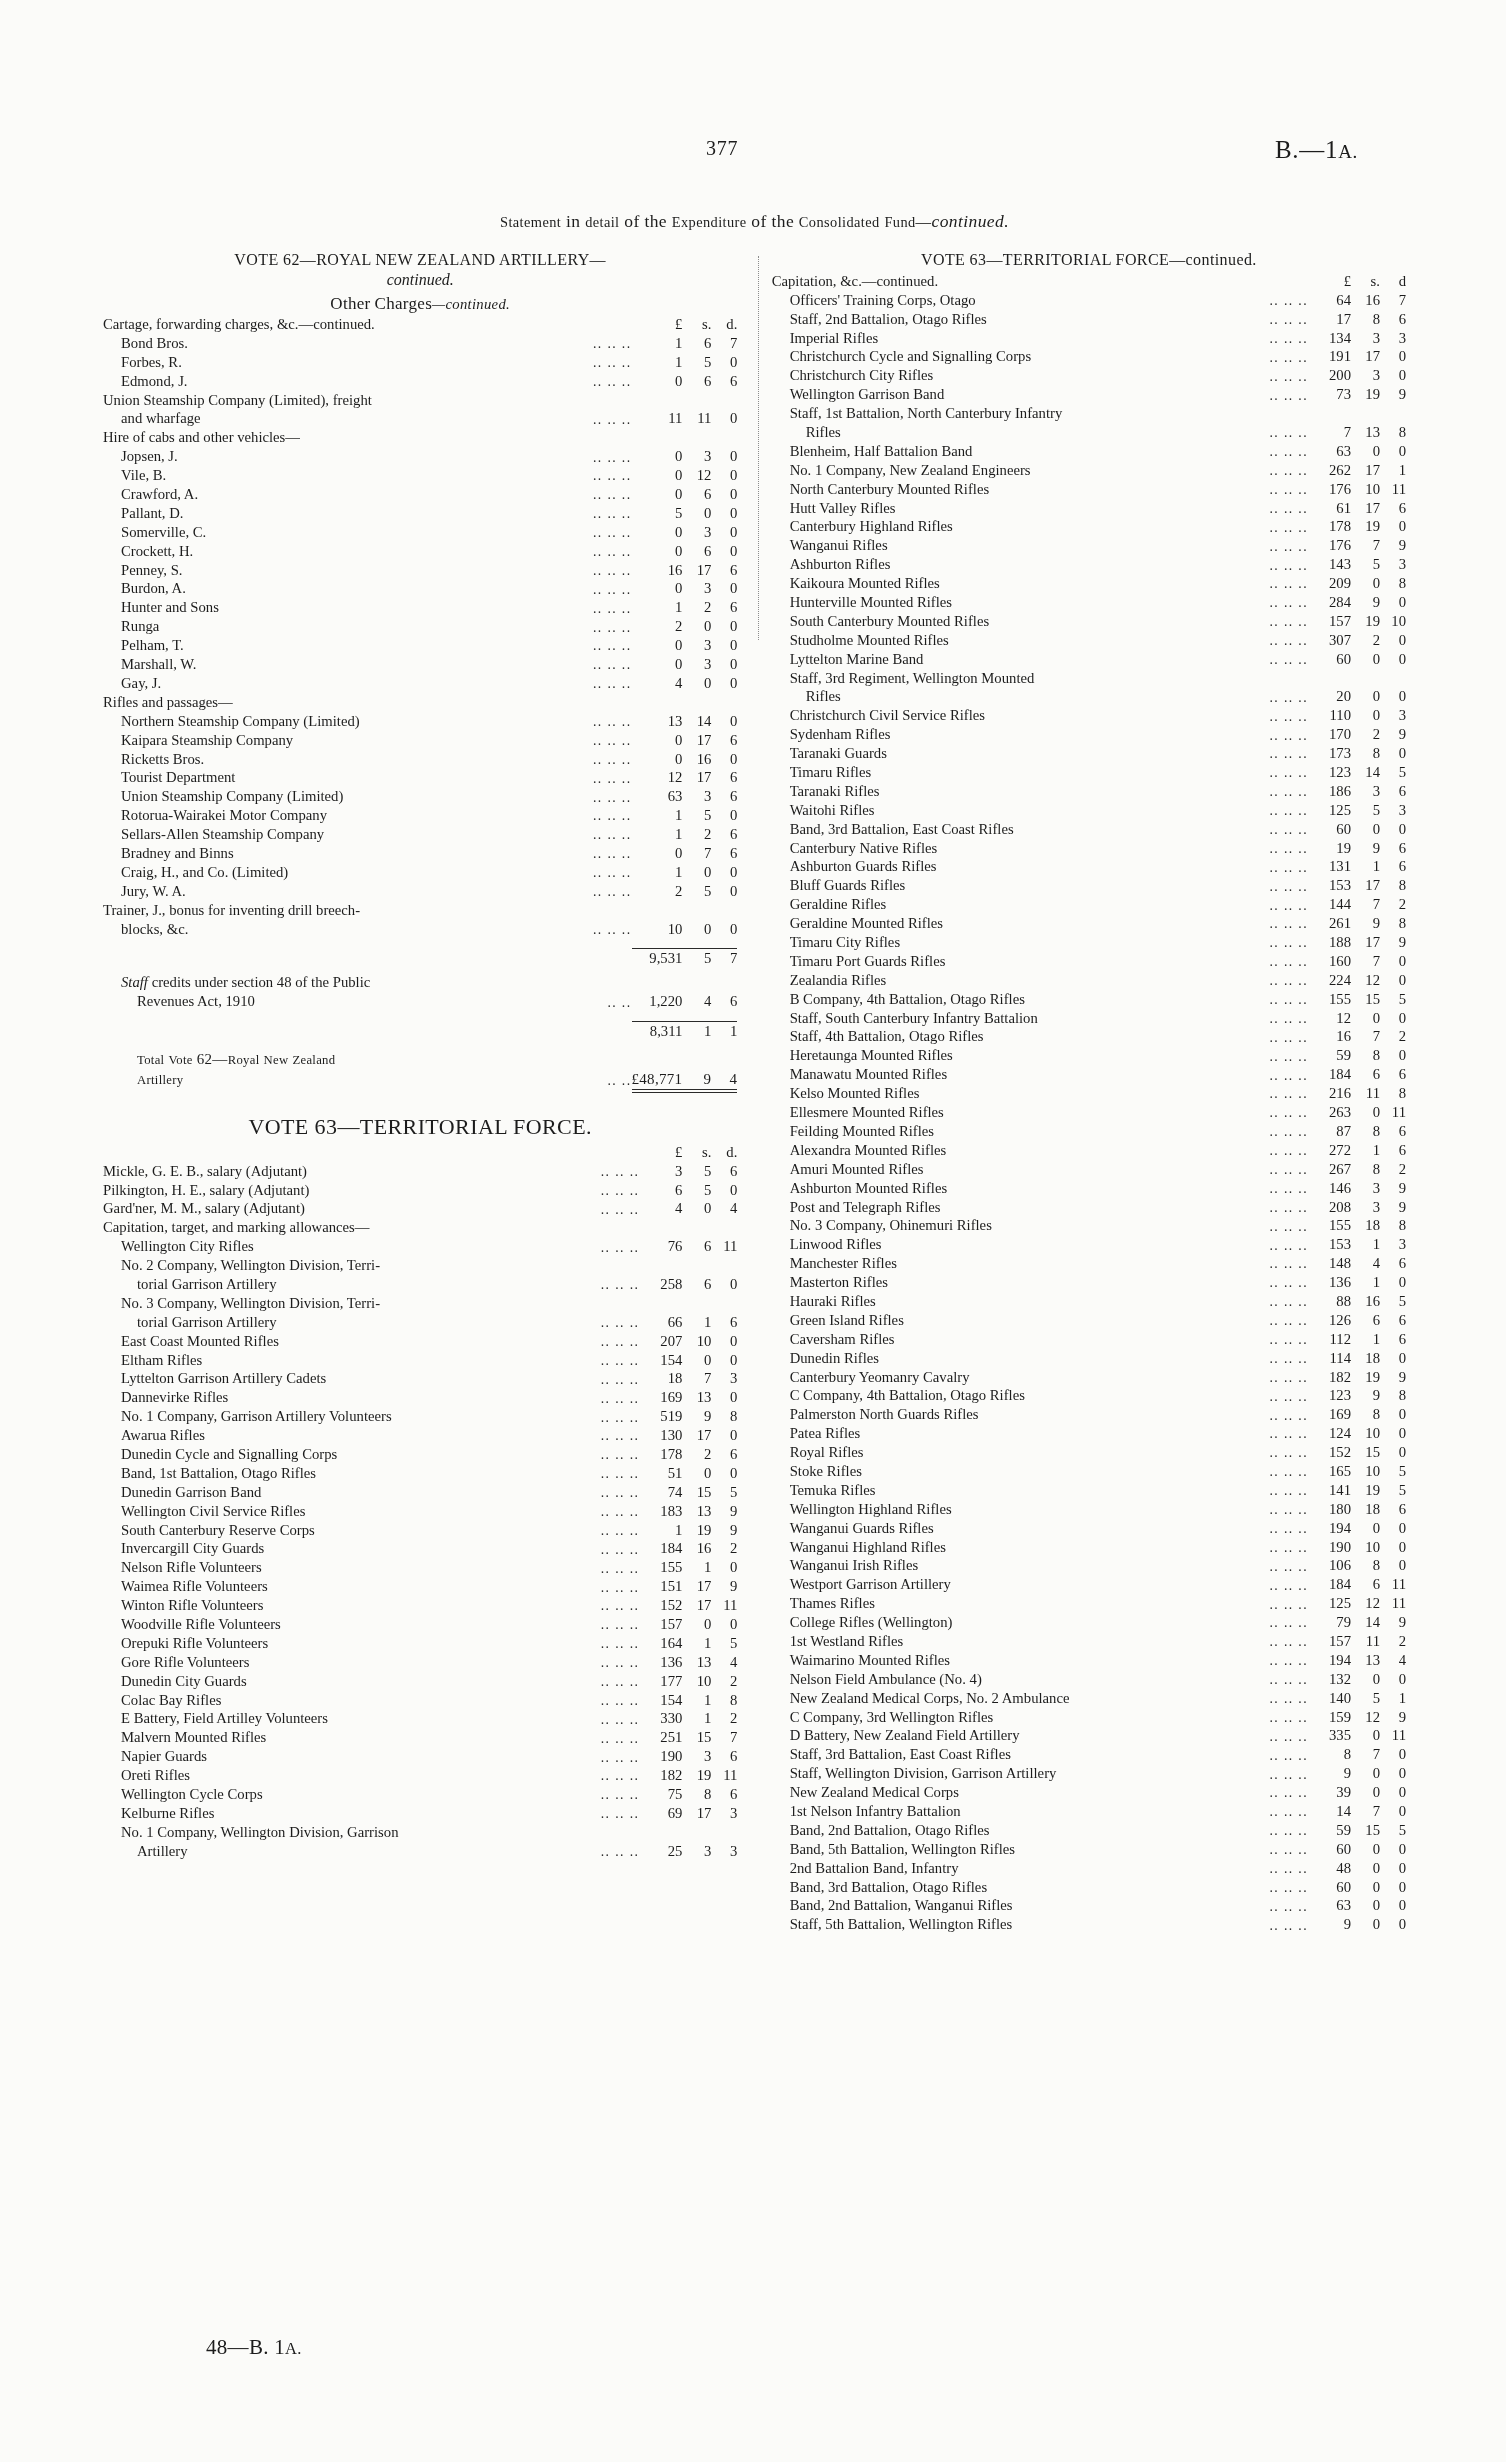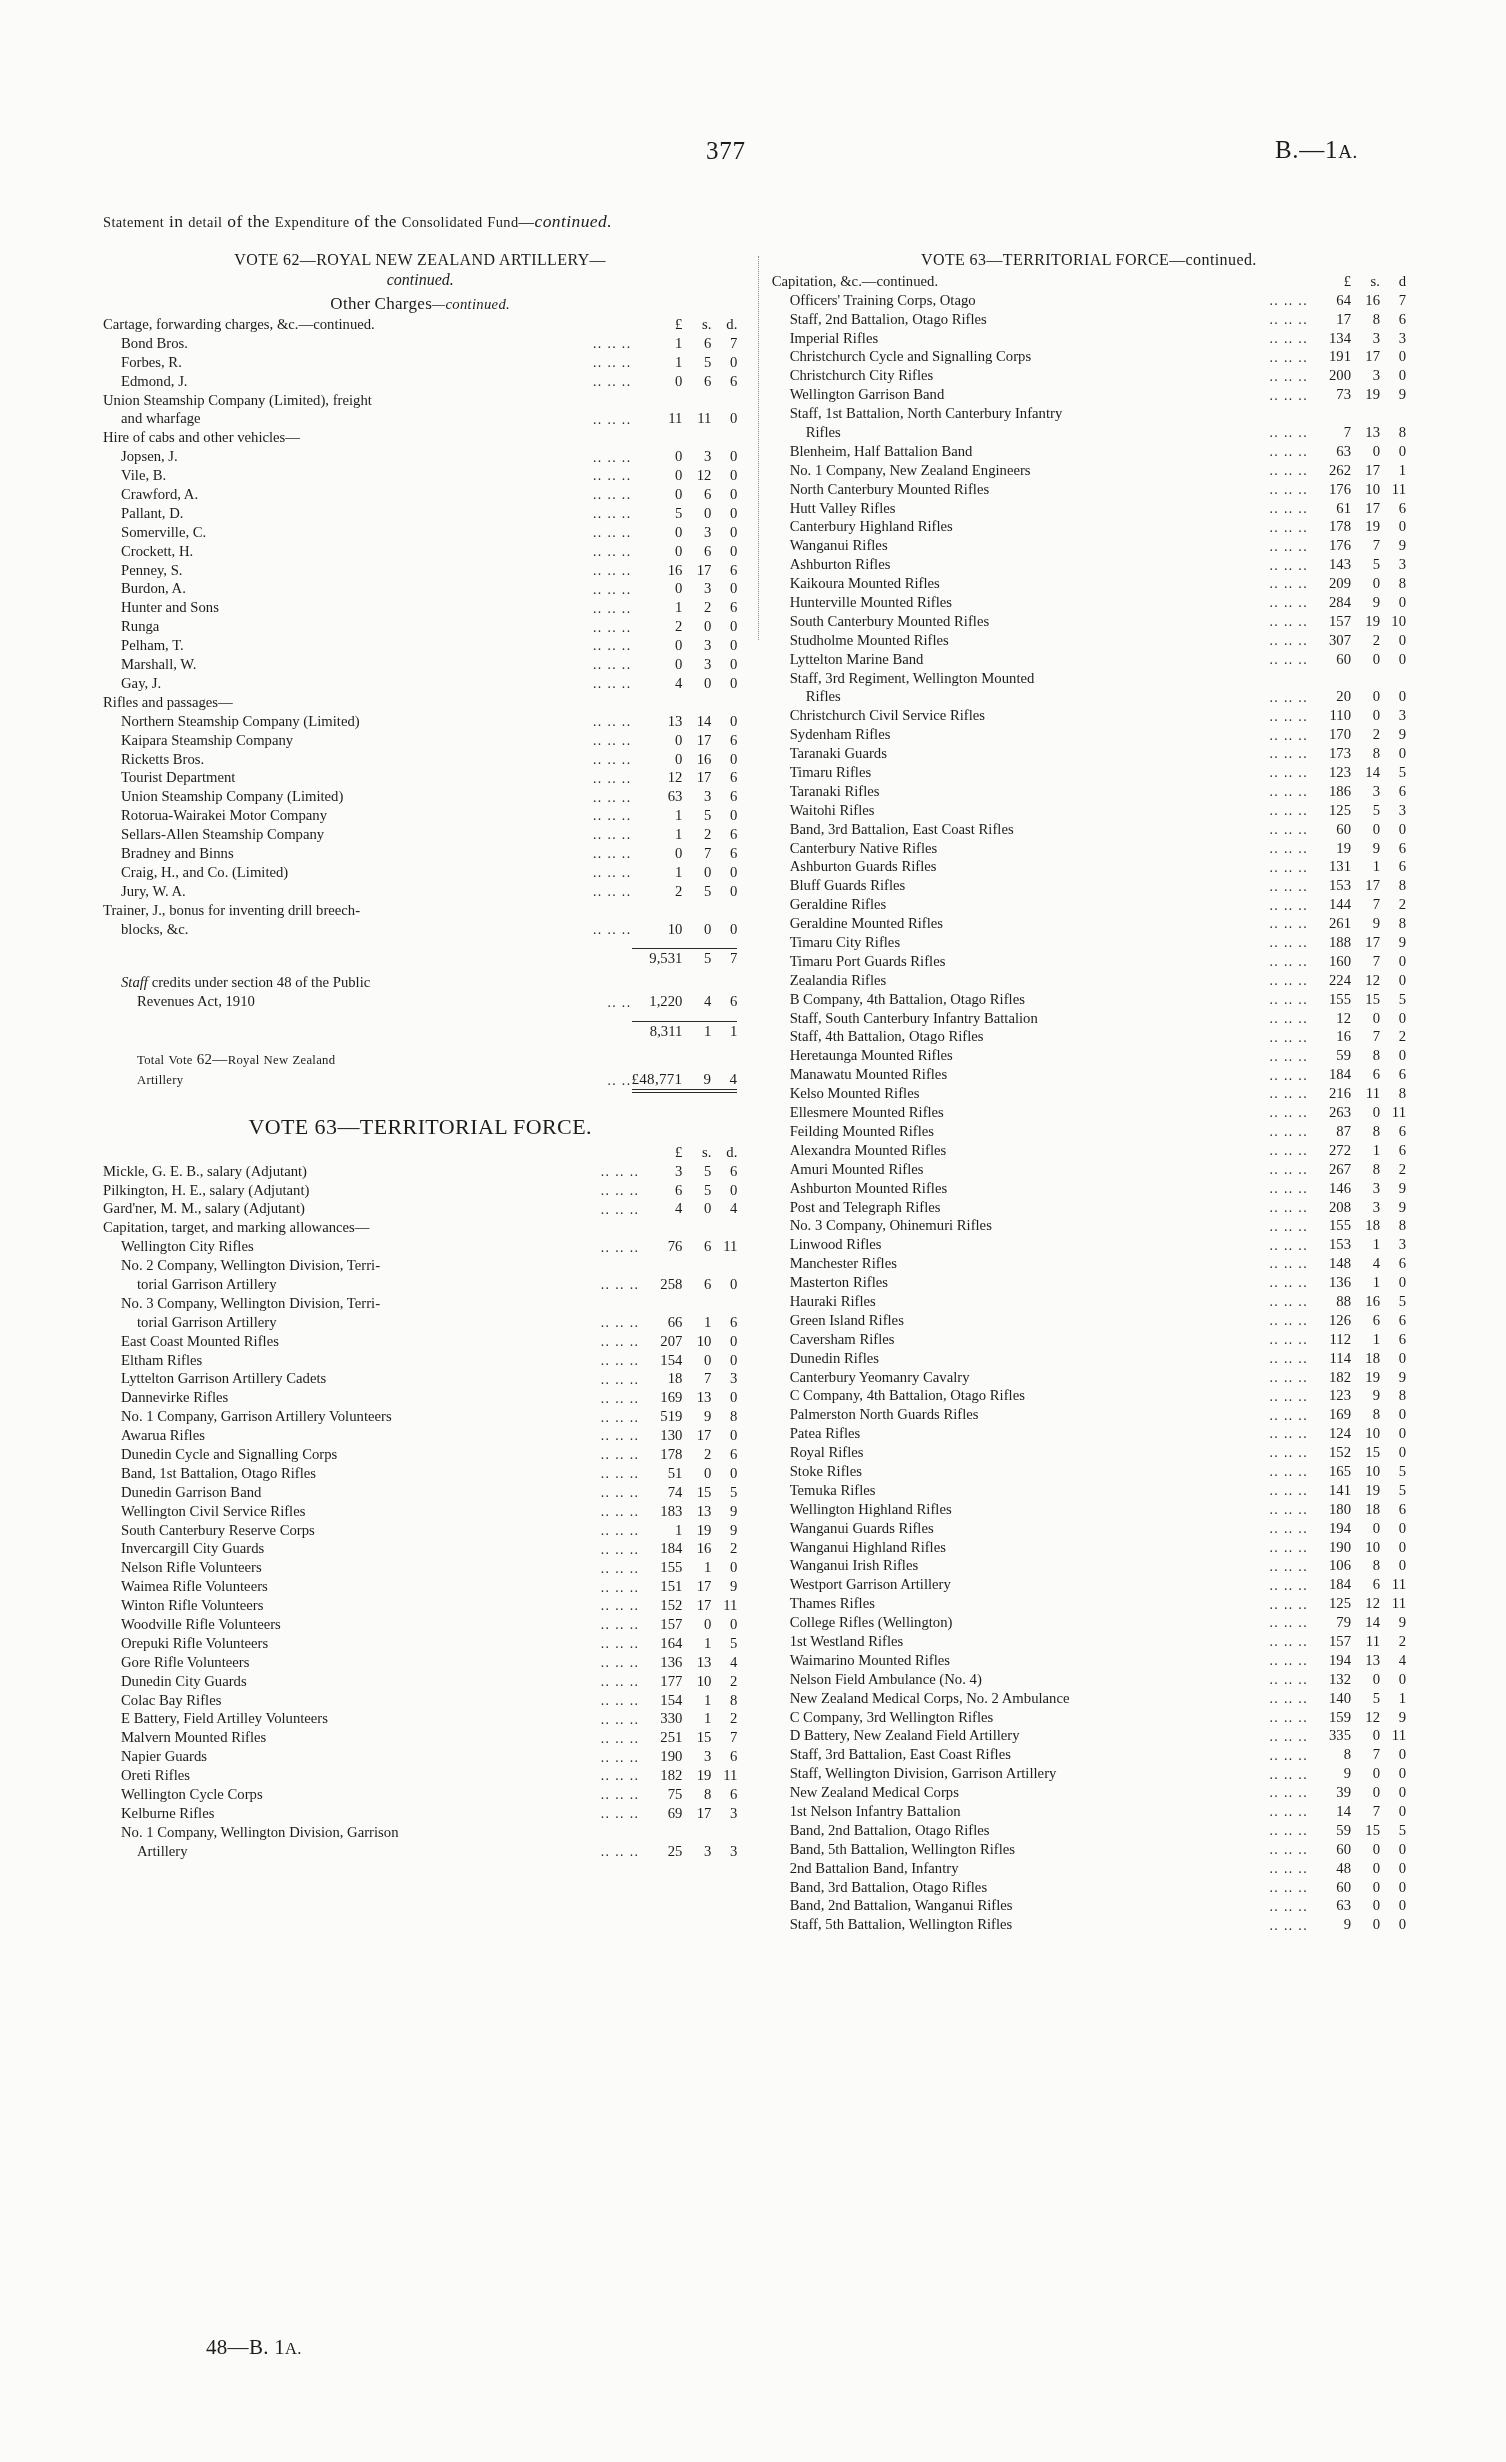--- a/index.html
+++ b/index.html
@@ -29,33 +29,33 @@
   }
   
   .pagehead {
     position: relative;
     height: 48px;
   }
   .folio {
     position: absolute;
     left: 603px;
     top: 0;
-    font-size: 25px;
+    font-size: 20px;
     letter-spacing: 0.7px;
   }
   .docref {
     position: absolute;
     right: 48px;
     top: -1.4px;
     font-size: 25px;
     letter-spacing: 0.7px;
   }
   .docref .sc { font-size: 19px; }
   .statement {
-    text-align: left;
+    text-align: center;
     font-size: 17.5px;
     letter-spacing: 0.4px;
     margin-top: 26px;
     margin-bottom: 18px;
     white-space: nowrap;
   }
   .statement .sc { font-size: 14.4px; }
   .statement i { font-style: italic; }
 
   

